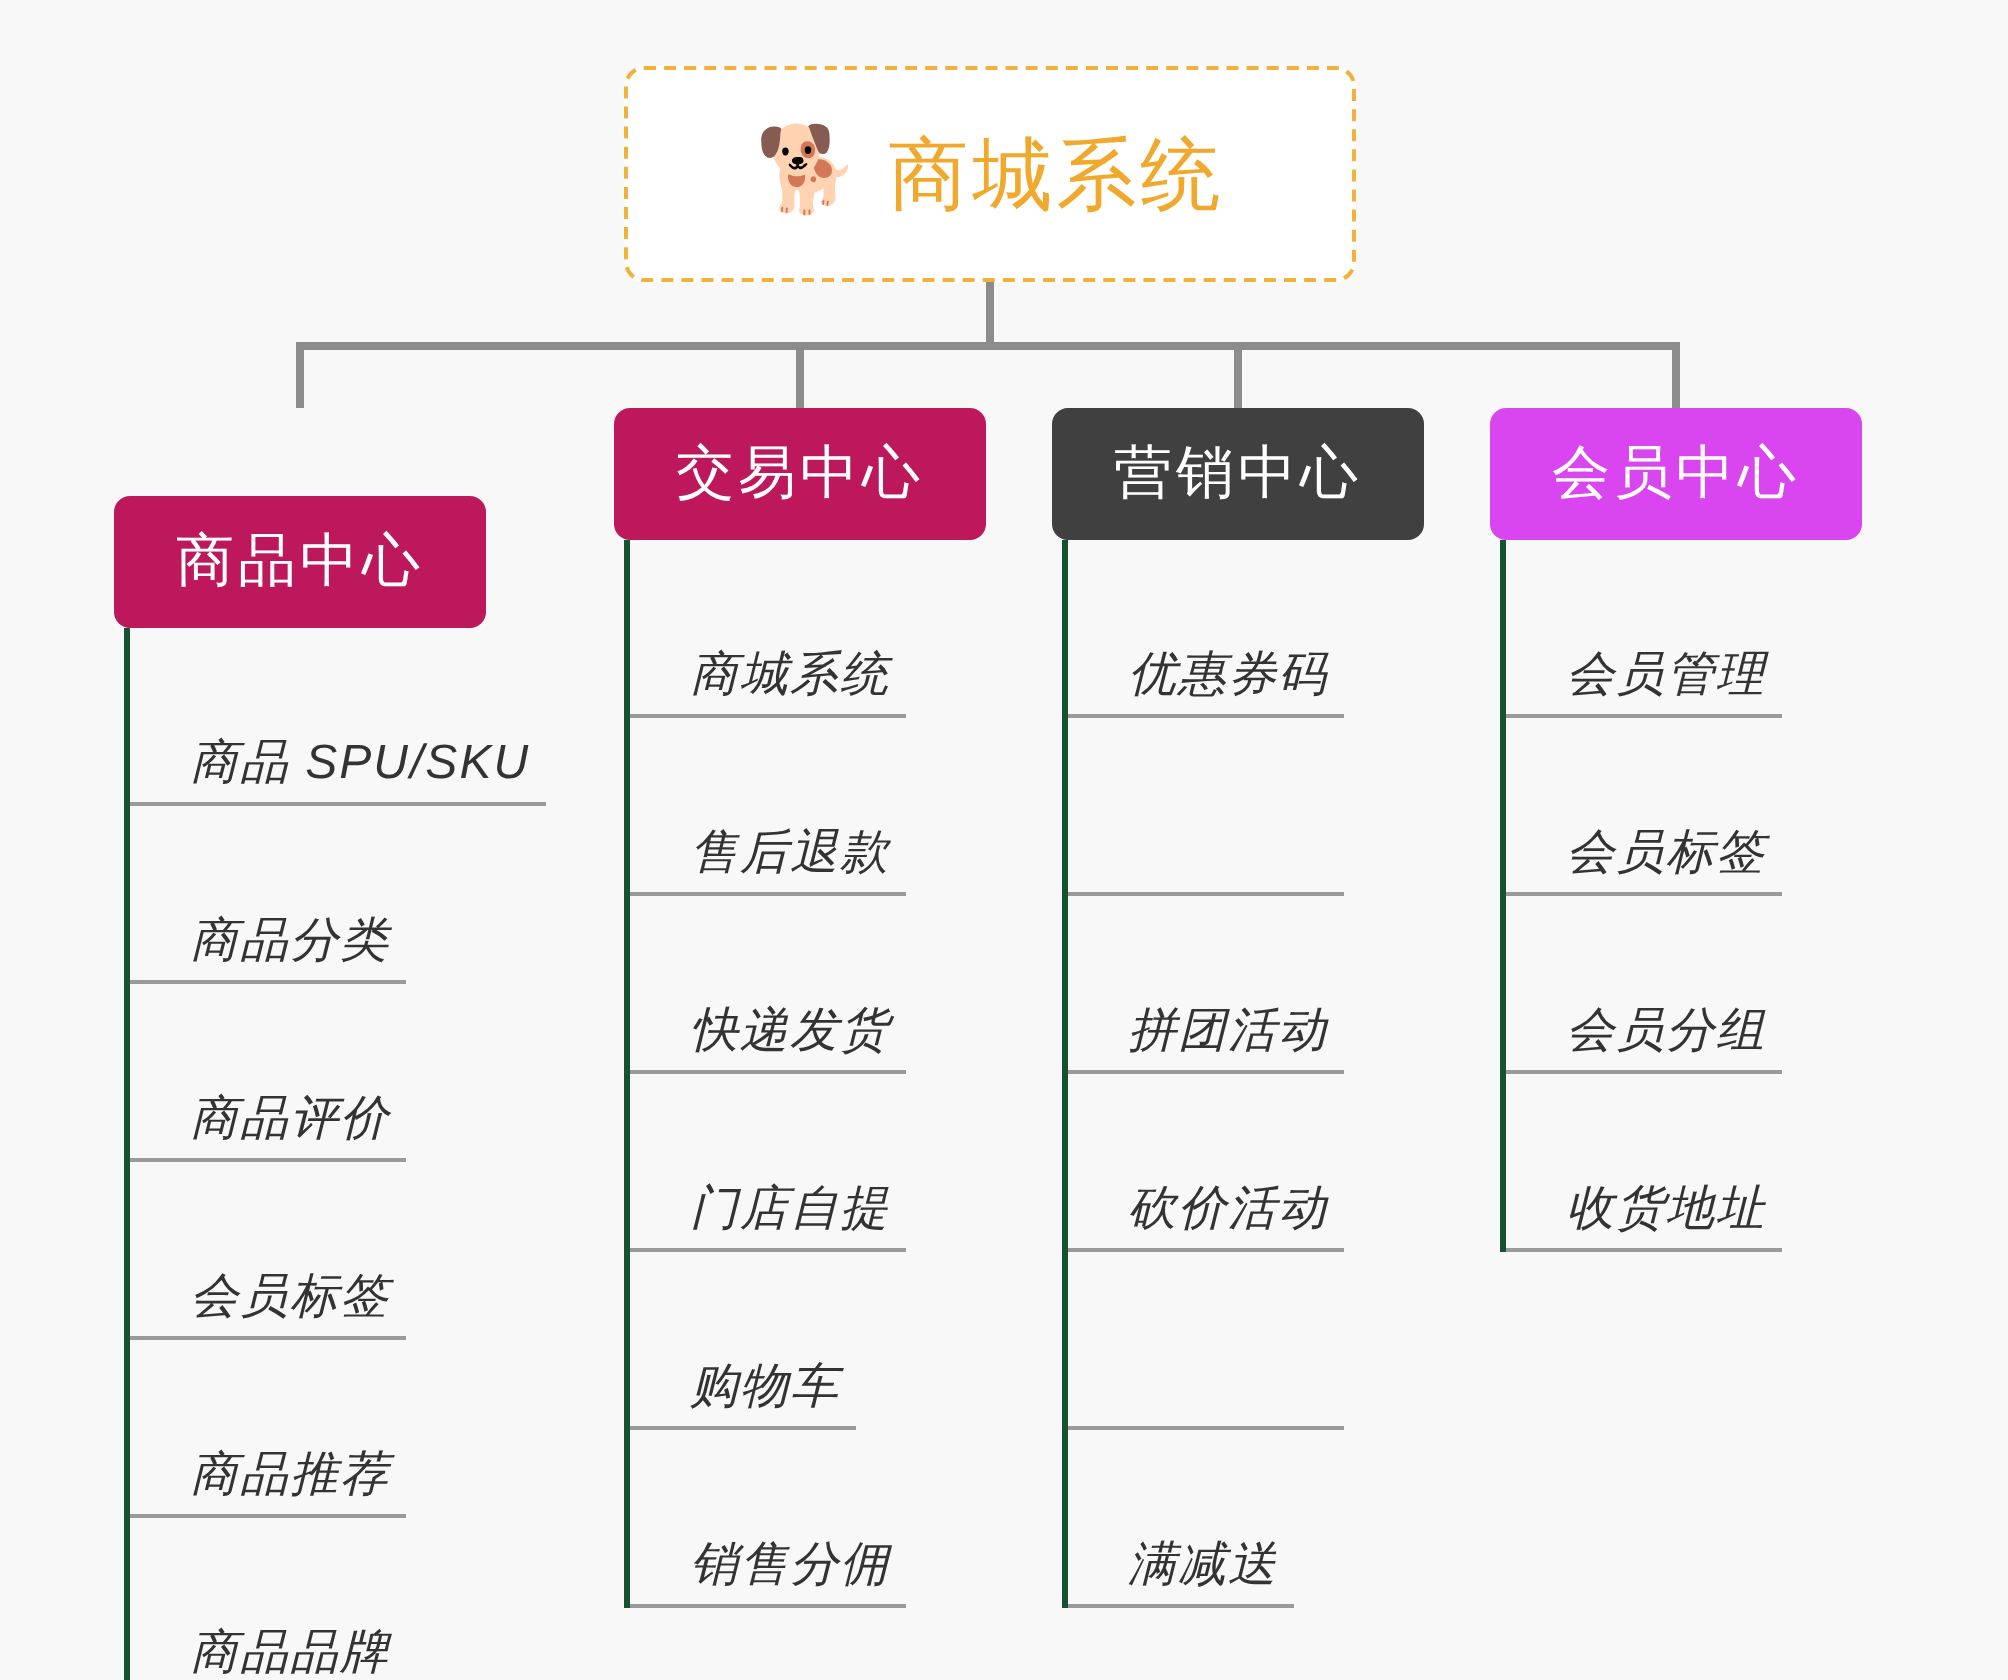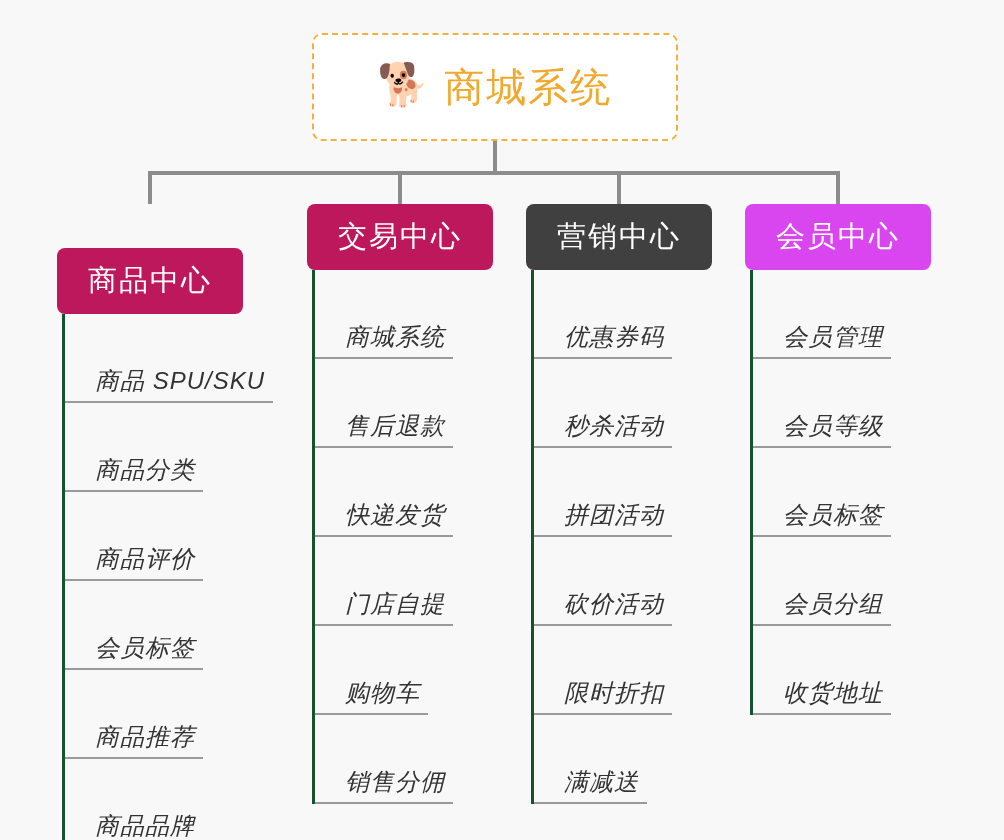--- a/index.html
+++ b/index.html
@@ -206,55 +206,49 @@
         <div class="cat-box" style="background: #404040;">
           <span>营销中心</span>
         </div>
         <div class="leaf-rail">
           <div class="leaf">
             <div class="leaf-underline" style="width: 138px;"></div>
             <span class="leaf-label">优惠券码</span>
           </div>
           <div class="leaf">
             <div class="leaf-underline" style="width: 138px;"></div>
-            <span class="leaf-label">秒杀活动</span>
           </div>
           <div class="leaf">
             <div class="leaf-underline" style="width: 138px;"></div>
             <span class="leaf-label">拼团活动</span>
           </div>
           <div class="leaf">
             <div class="leaf-underline" style="width: 138px;"></div>
             <span class="leaf-label">砍价活动</span>
           </div>
           <div class="leaf">
             <div class="leaf-underline" style="width: 138px;"></div>
-            <span class="leaf-label">限时折扣</span>
           </div>
           <div class="leaf">
             <div class="leaf-underline" style="width: 113px;"></div>
             <span class="leaf-label">满减送</span>
           </div>
         </div>
       </div>
       <div class="column" style="left: 745px;">
         <div class="cat-box" style="background: #d946ef;">
           <span>会员中心</span>
         </div>
         <div class="leaf-rail">
           <div class="leaf">
             <div class="leaf-underline" style="width: 138px;"></div>
             <span class="leaf-label">会员管理</span>
           </div>
           <div class="leaf">
             <div class="leaf-underline" style="width: 138px;"></div>
-            <span class="leaf-label">会员等级</span>
-          </div>
-          <div class="leaf">
-            <div class="leaf-underline" style="width: 138px;"></div>
             <span class="leaf-label">会员标签</span>
           </div>
           <div class="leaf">
             <div class="leaf-underline" style="width: 138px;"></div>
             <span class="leaf-label">会员分组</span>
           </div>
           <div class="leaf">
             <div class="leaf-underline" style="width: 138px;"></div>
             <span class="leaf-label">收货地址</span>
           </div>

